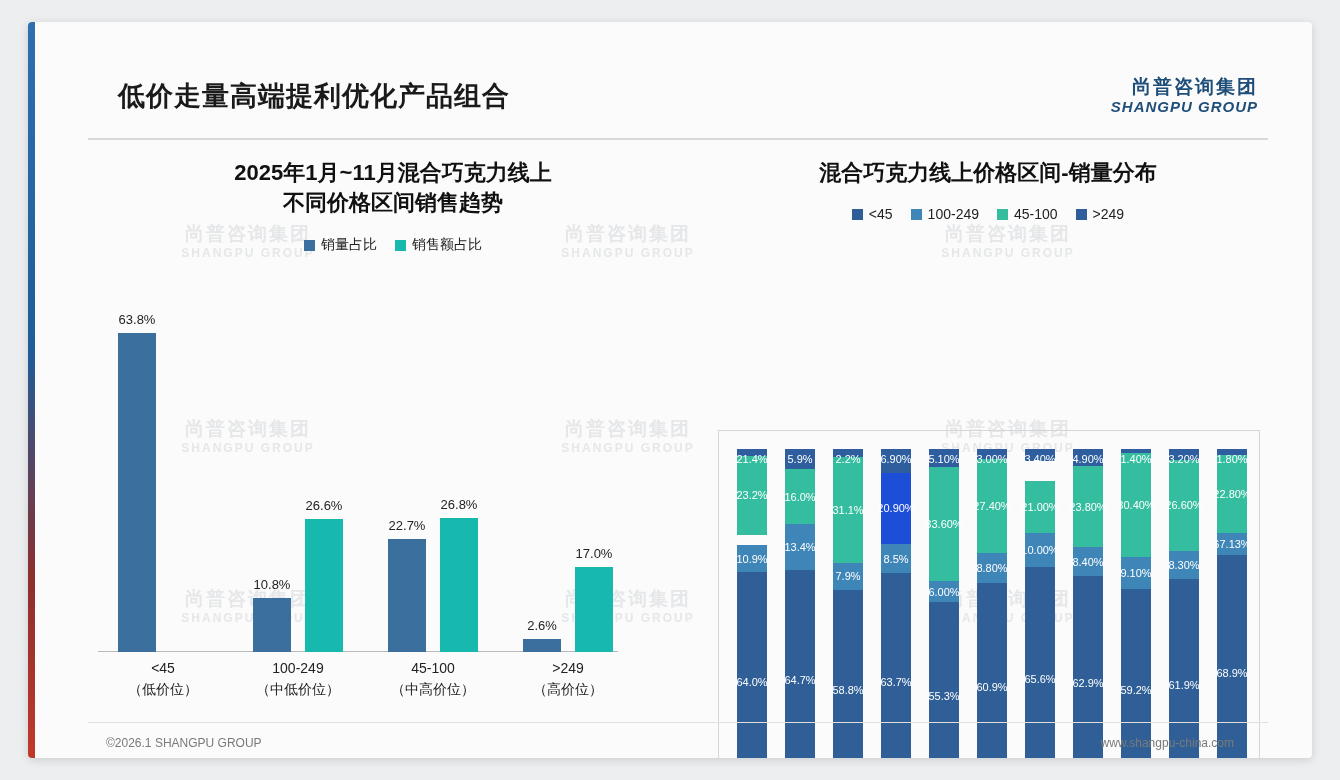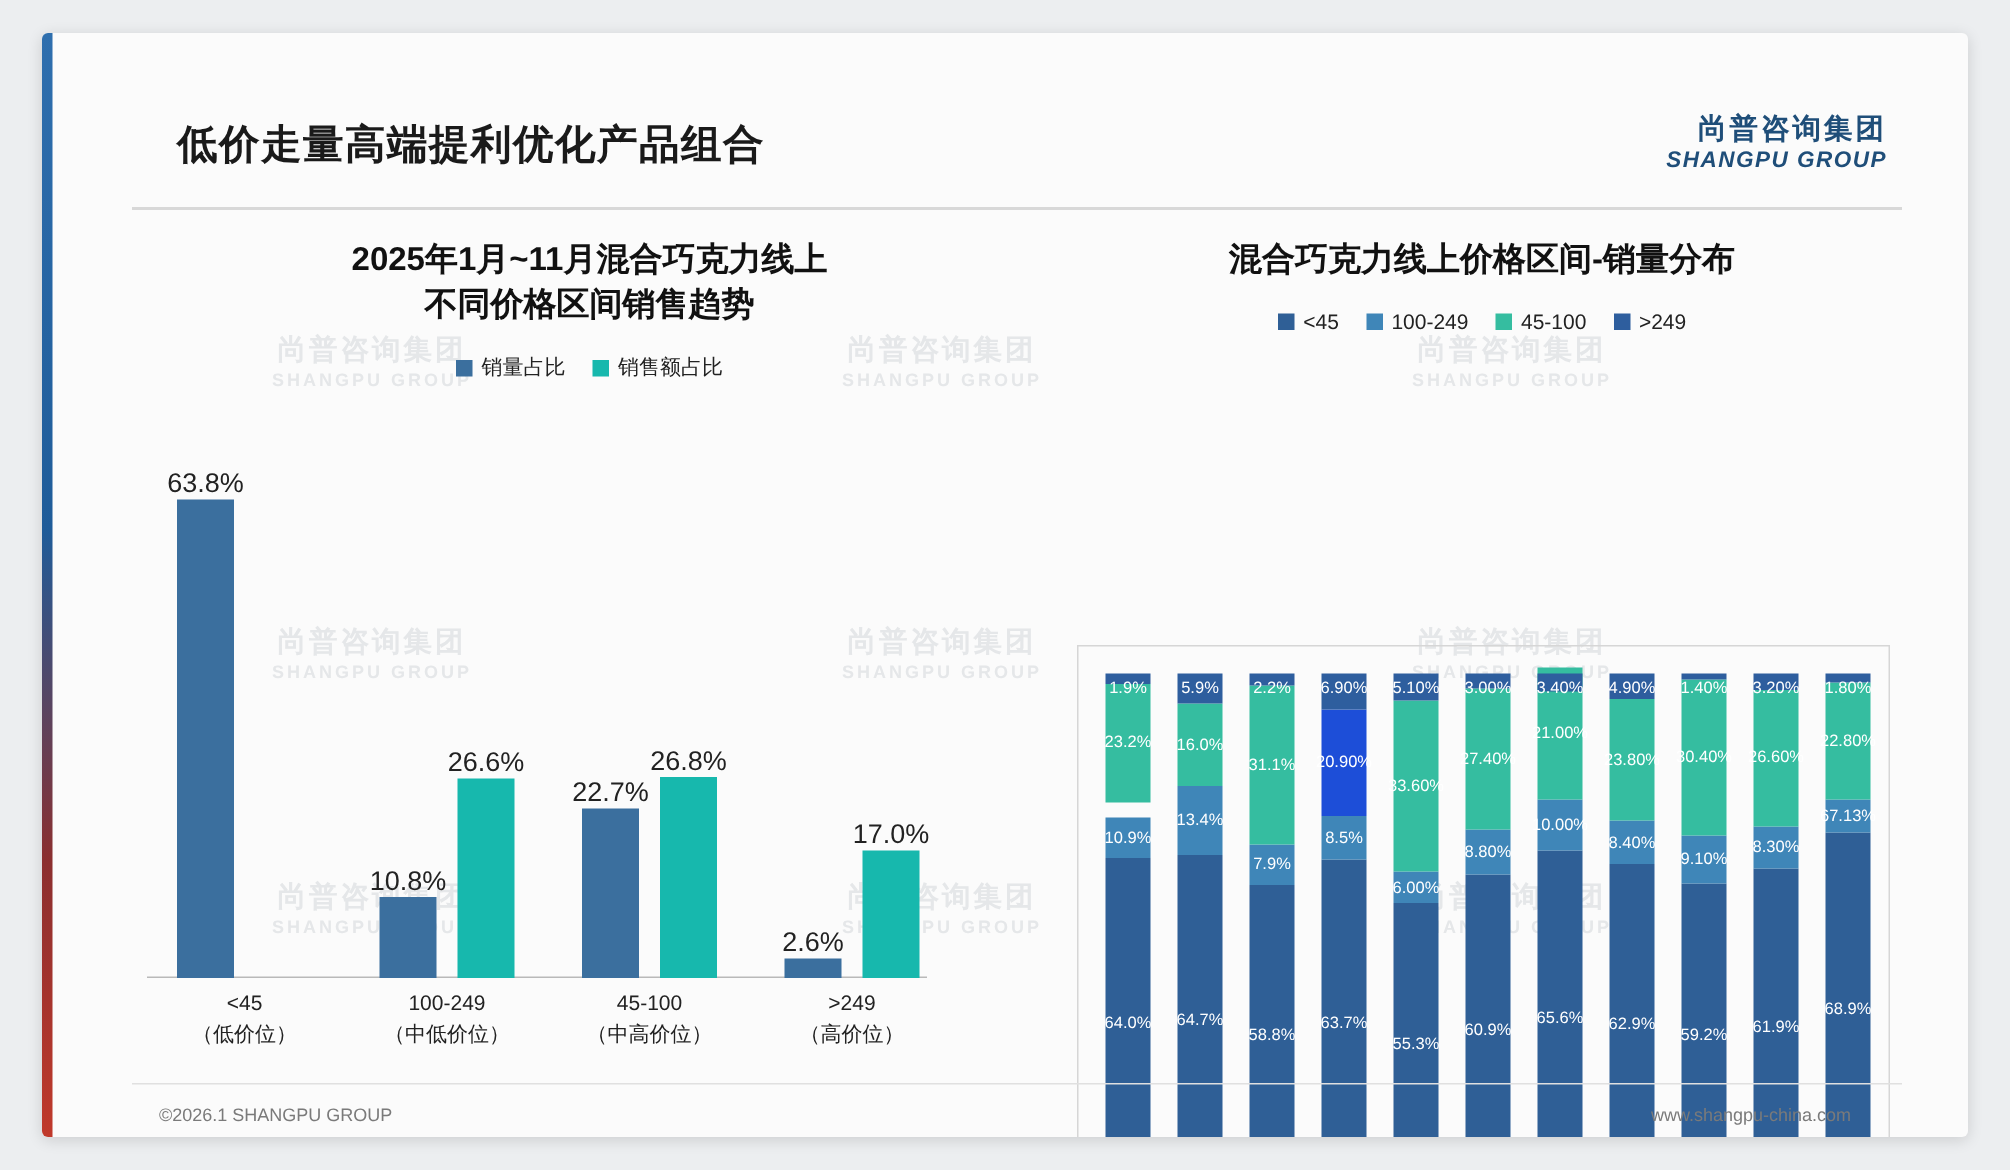--- a/index.html
+++ b/index.html
@@ -158,21 +158,21 @@
   .bar {
     position: absolute;
     bottom: 0;
     width: 38px;
   }
   .bar .val {
     position: absolute;
     top: -21px;
     left: 50%;
     transform: translateX(-50%);
-    font-size: 18px;
+    font-size: 13px;
     color: #222;
     white-space: nowrap;
   }
   .bar.b1 { left: 20px; background: #3b6f9e; }
   .bar.b2 { left: 72px; background: #17b8ad; }
 
   .xlabels {
     position: absolute;
     left: 70px;
     top: 636px;
@@ -398,21 +398,21 @@
           <div class="seg" style="bottom:0; height:218.9px; background:#2f5f96;">
               <span>64.0%</span>
             </div>
           <div class="seg" style="bottom:218.9px; height:27px; background:#3f86b8;">
               <span>10.9%</span>
             </div>
           <div class="seg" style="bottom:256.2px; height:79.3px; background:#35bda0;">
               <span>23.2%</span>
             </div>
           <div class="seg tiny" style="bottom:335.5px; height:6.5px; background:#2e5e9e;">
-              <span>1.9%</span>
+              <span>21.4%</span>
             </div>
         </div>
 
         <div class="stack-col" style="left:66px;">
           <div class="seg" style="bottom:0; height:221.3px; background:#2f5f96;">
               <span>64.7%</span>
             </div>
           <div class="seg" style="bottom:221.3px; height:45.8px; background:#3f86b8;">
               <span>13.4%</span>
             </div>
@@ -484,21 +484,21 @@
             </div>
         </div>
 
         <div class="stack-col" style="left:306px;">
           <div class="seg" style="bottom:0; height:224.3px; background:#2f5f96;">
               <span>65.6%</span>
             </div>
           <div class="seg" style="bottom:224.3px; height:34.2px; background:#3f86b8;">
               <span>10.00%</span>
             </div>
-          <div class="seg" style="bottom:258.5px; height:88px; background:#35bda0;">
+          <div class="seg" style="bottom:258.5px; height:52px; background:#35bda0;">
               <span>21.00%</span>
             </div>
           <div class="seg tiny" style="bottom:330.3px; height:11.7px; background:#2e5e9e;text-align:center;">
               <span>3.40%</span>
             </div>
         </div>
 
         <div class="stack-col" style="left:354px;">
           <div class="seg" style="bottom:0; height:215.1px; background:#2f5f96;">
               <span>62.9%</span>

